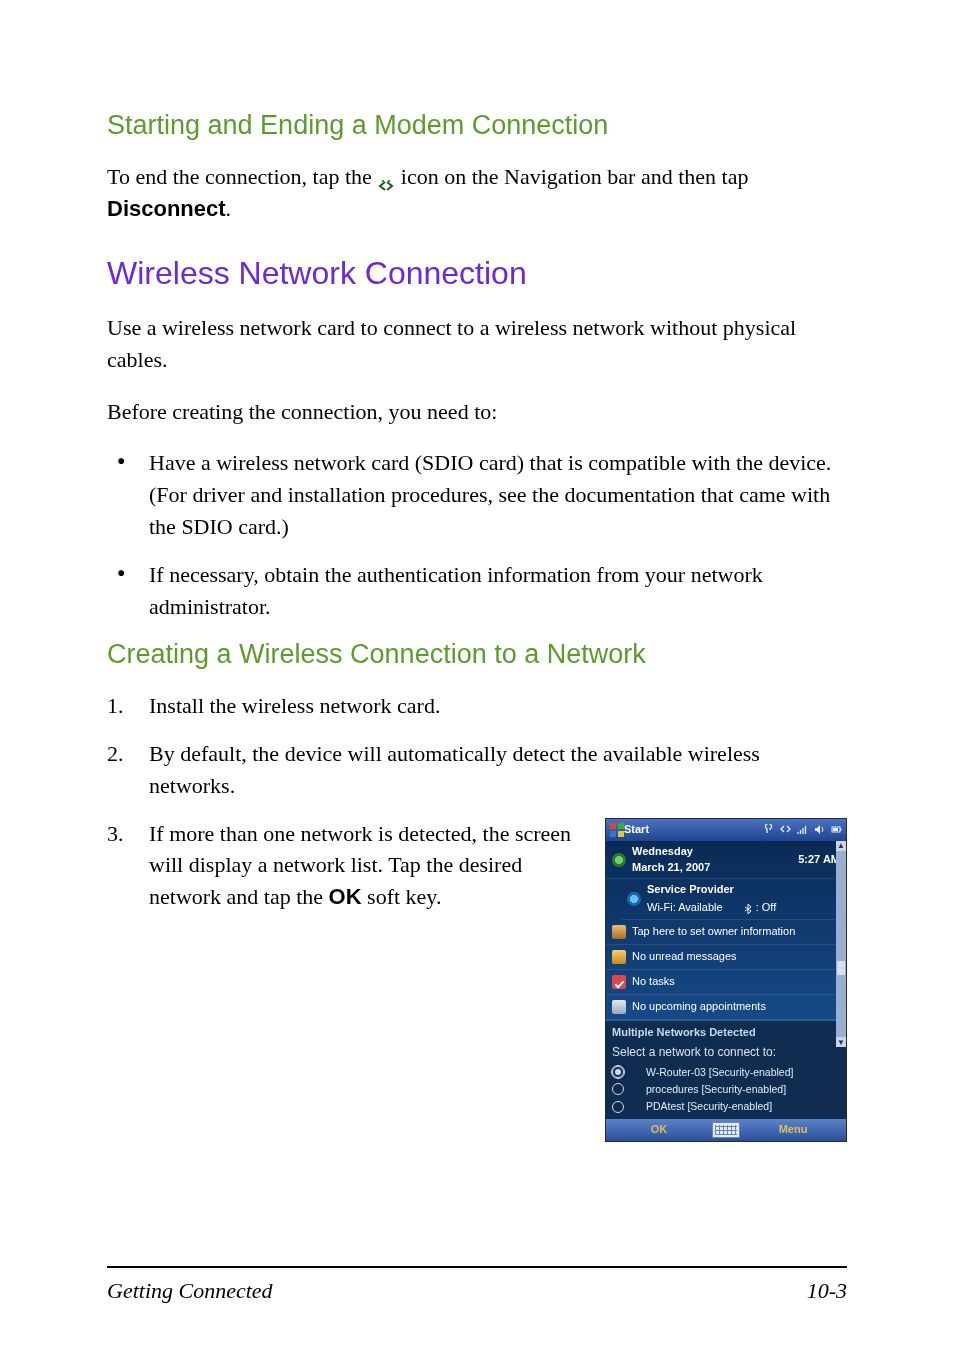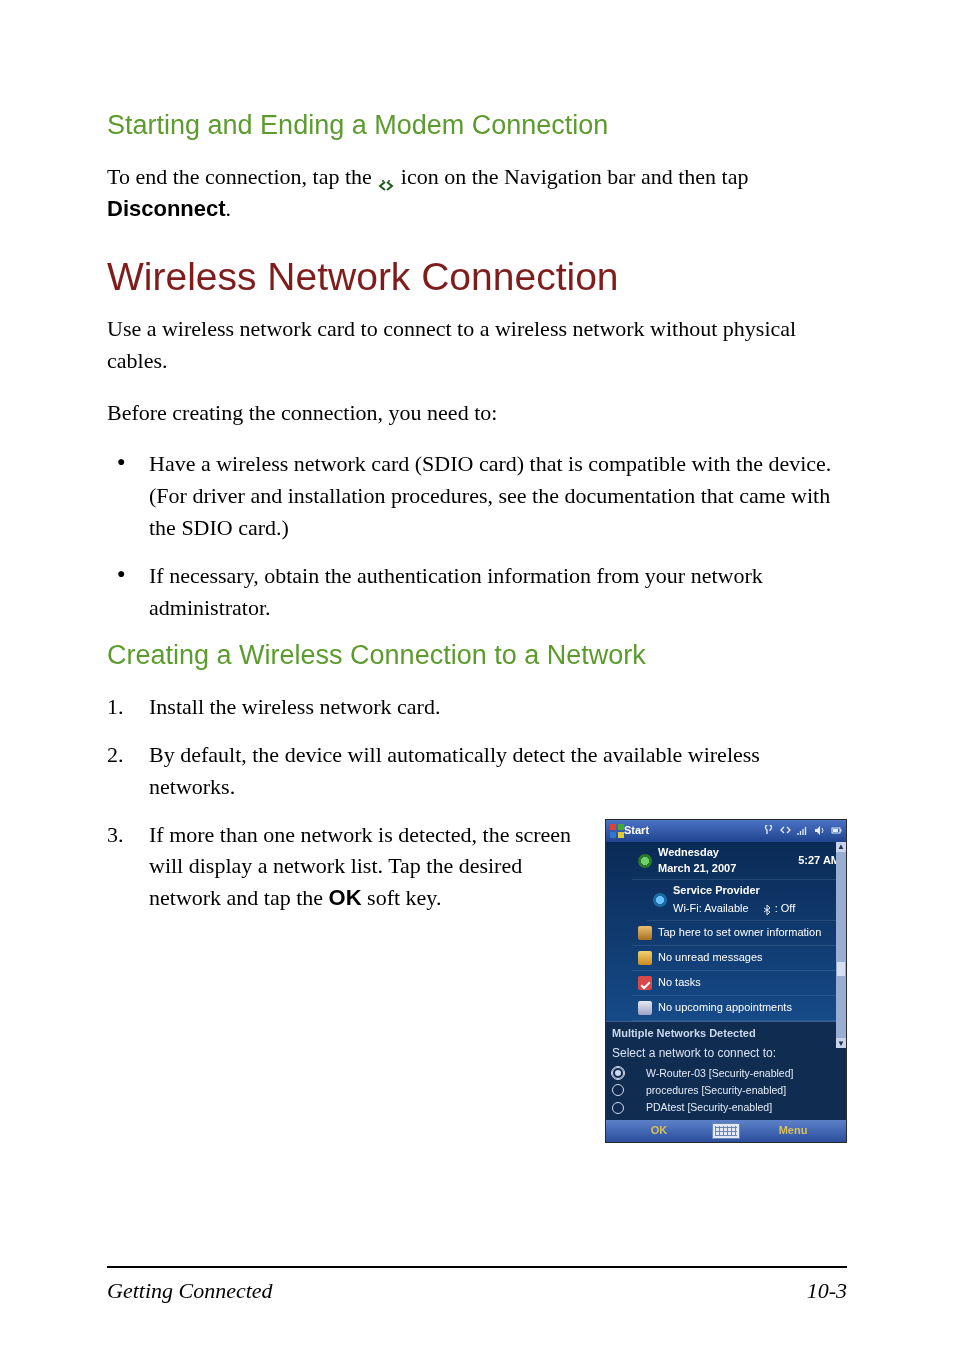--- a/index.html
+++ b/index.html
@@ -20,23 +20,23 @@
   }
   .h2 {
     font-family: Arial, Helvetica, sans-serif;
     color: #5c9b2e;
     font-size: 27px;
     margin: 0 0 20px 0;
     font-weight: 400;
   }
   .h1 {
     font-family: Arial, Helvetica, sans-serif;
-    color: #7f1d1d;
-    font-size: 39px;
-    margin: 30px 0 14px 0;
+    color: #6d28d9;
+    font-size: 32px;
+    margin: 30px 0 20px 0;
     font-weight: 400;
   }
   p.body {
     font-size: 22px;
     line-height: 1.45;
     margin: 0 0 20px 0;
   }
   .bold-sans {
     font-family: Arial, Helvetica, sans-serif;
     font-weight: bold;
@@ -125,36 +125,35 @@
   .device .titlebar .flag .r { background:#d43; left:0; top:0; }
   .device .titlebar .flag .g { background:#4a3; right:0; top:0; }
   .device .titlebar .flag .b { background:#37c; left:0; bottom:0; }
   .device .titlebar .flag .y { background:#dc3; right:0; bottom:0; }
   .device .titlebar .fill { flex:1; }
   .device .status-icons { display:flex; gap:6px; align-items:center; }
   .device .si { width:11px; height:11px; display:inline-block; }
 
   .device .today {
     background: linear-gradient(#0a2a55, #164a88);
-    padding-left: 26px;
   }
   .device .row {
     display:flex;
     align-items:center;
     gap:6px;
     padding: 3px 6px;
     border-bottom: 1px solid rgba(255,255,255,0.1);
     min-height: 18px;
   }
   .device .row .ico { width:14px; height:14px; flex: 0 0 14px; display:inline-block; }
   .device .row .txt { flex:1; font-size:11px; }
   .device .date-row { font-weight: bold; }
   .device .date-row .time { font-weight: bold; }
   .device .service-row { flex-wrap: wrap; font-weight: bold; margin-left: 15px; }
-  .device .service-sub { font-weight: normal; width:100%; display:flex; gap: 13px; padding-left: 0px; padding-top:2px;}
+  .device .service-sub { font-weight: normal; width:100%; display:flex; gap: 20px; padding-left: 0px; padding-top:2px;}
   .device .scrollbar {
     width: 10px;
     background: #9aaed1;
     position: absolute;
     right: 0; top: 22px; bottom: 94px;
   }
   .device .scrollbar .up, .device .scrollbar .down {
     height: 10px; background:#c9d5ee;
     display:flex; align-items:center; justify-content:center;
     font-size: 8px; color:#234;

